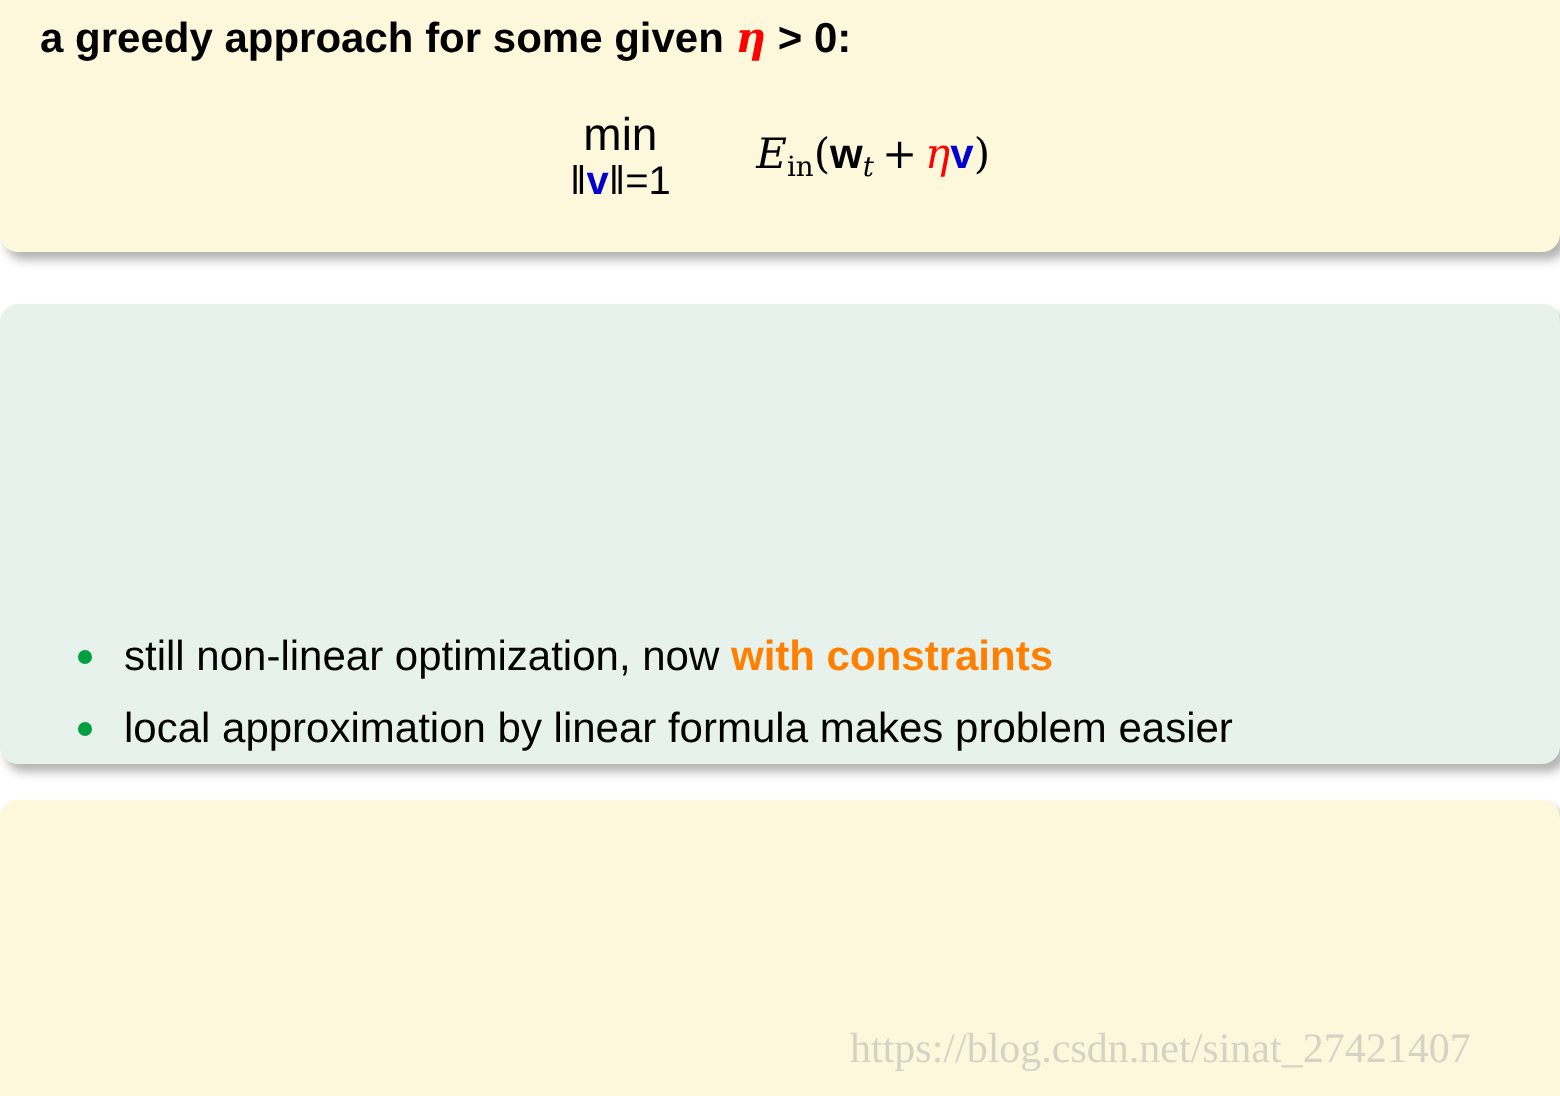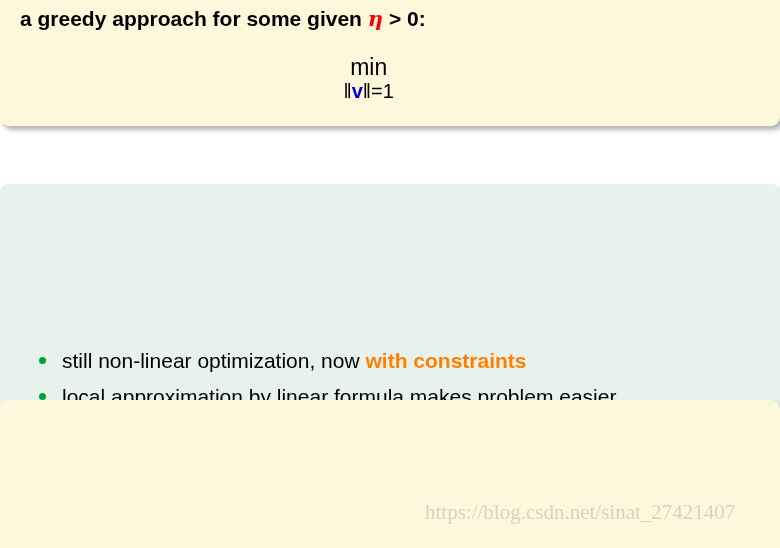--- a/index.html
+++ b/index.html
@@ -22,21 +22,21 @@
     left: 0;
     width: 780px;
     box-sizing: border-box;
     border-radius: 9px;
     box-shadow: 3px 4px 5px rgba(90,90,90,0.45);
   }
   .panel-yellow { background: #fdf8dc; }
   .panel-green  { background: #e7f2ec; }
 
   #panel-top    { top: -10px;  height: 136px; padding-top: 10px; }
-  #panel-middle { top: 152px;  height: 230px; margin-top: 32px; }
+  #panel-middle { top: 152px;  height: 230px; }
   #panel-bottom { top: 400px;  height: 160px; }
 
   
   .line {
     font-size: 21px;
     line-height: 30px;
     white-space: nowrap;
   }
   .pad-left { padding-left: 10px; font-weight: bold; }
 
@@ -123,21 +123,21 @@
     width: 7px;
     height: 7px;
     border-radius: 50%;
     background: #00a040;
   }
   .spacer-md { display: inline-block; width: 36px; }
 
   
   #watermark {
     position: absolute;
-    top: 500px;
+    top: 512px;
     left: 425px;
     font-family: "Liberation Serif", serif;
     font-size: 21px;
     color: #d8d2c4;
     white-space: nowrap;
     pointer-events: none;
   }
 </style>
 </head>
 <body>
@@ -148,21 +148,21 @@
     <span>a greedy approach for some given </span><span class="math mi red">η</span><span> &gt; 0:</span>
   </div>
 
   <div id="formula-top">
     <span class="math">
       <span class="minop">
         <span class="big">min</span>
         <span class="lim"><span>‖</span><span class="bv blue">v</span><span>‖=1</span></span>
       </span>
     </span>
-    <span class="spacer-md"></span>
+    <span class="spacer-md"></span><span class="math"><span class="mi">E</span><span class="up sub">in</span><span>(</span><span class="bv">w</span><span class="mi sub">t</span><span class="op">+</span><span class="mi red">η</span><span class="bv blue">v</span><span>)</span></span>
   </div>
 </div>
 
 <div class="panel panel-green" id="panel-middle">
 
   <div id="bullets">
 
     <div class="bullet-row">
       <span class="bullet-dot"></span>
       <div class="line"><span>still non-linear optimization, now </span><span class="orange">with constraints</span></div>

